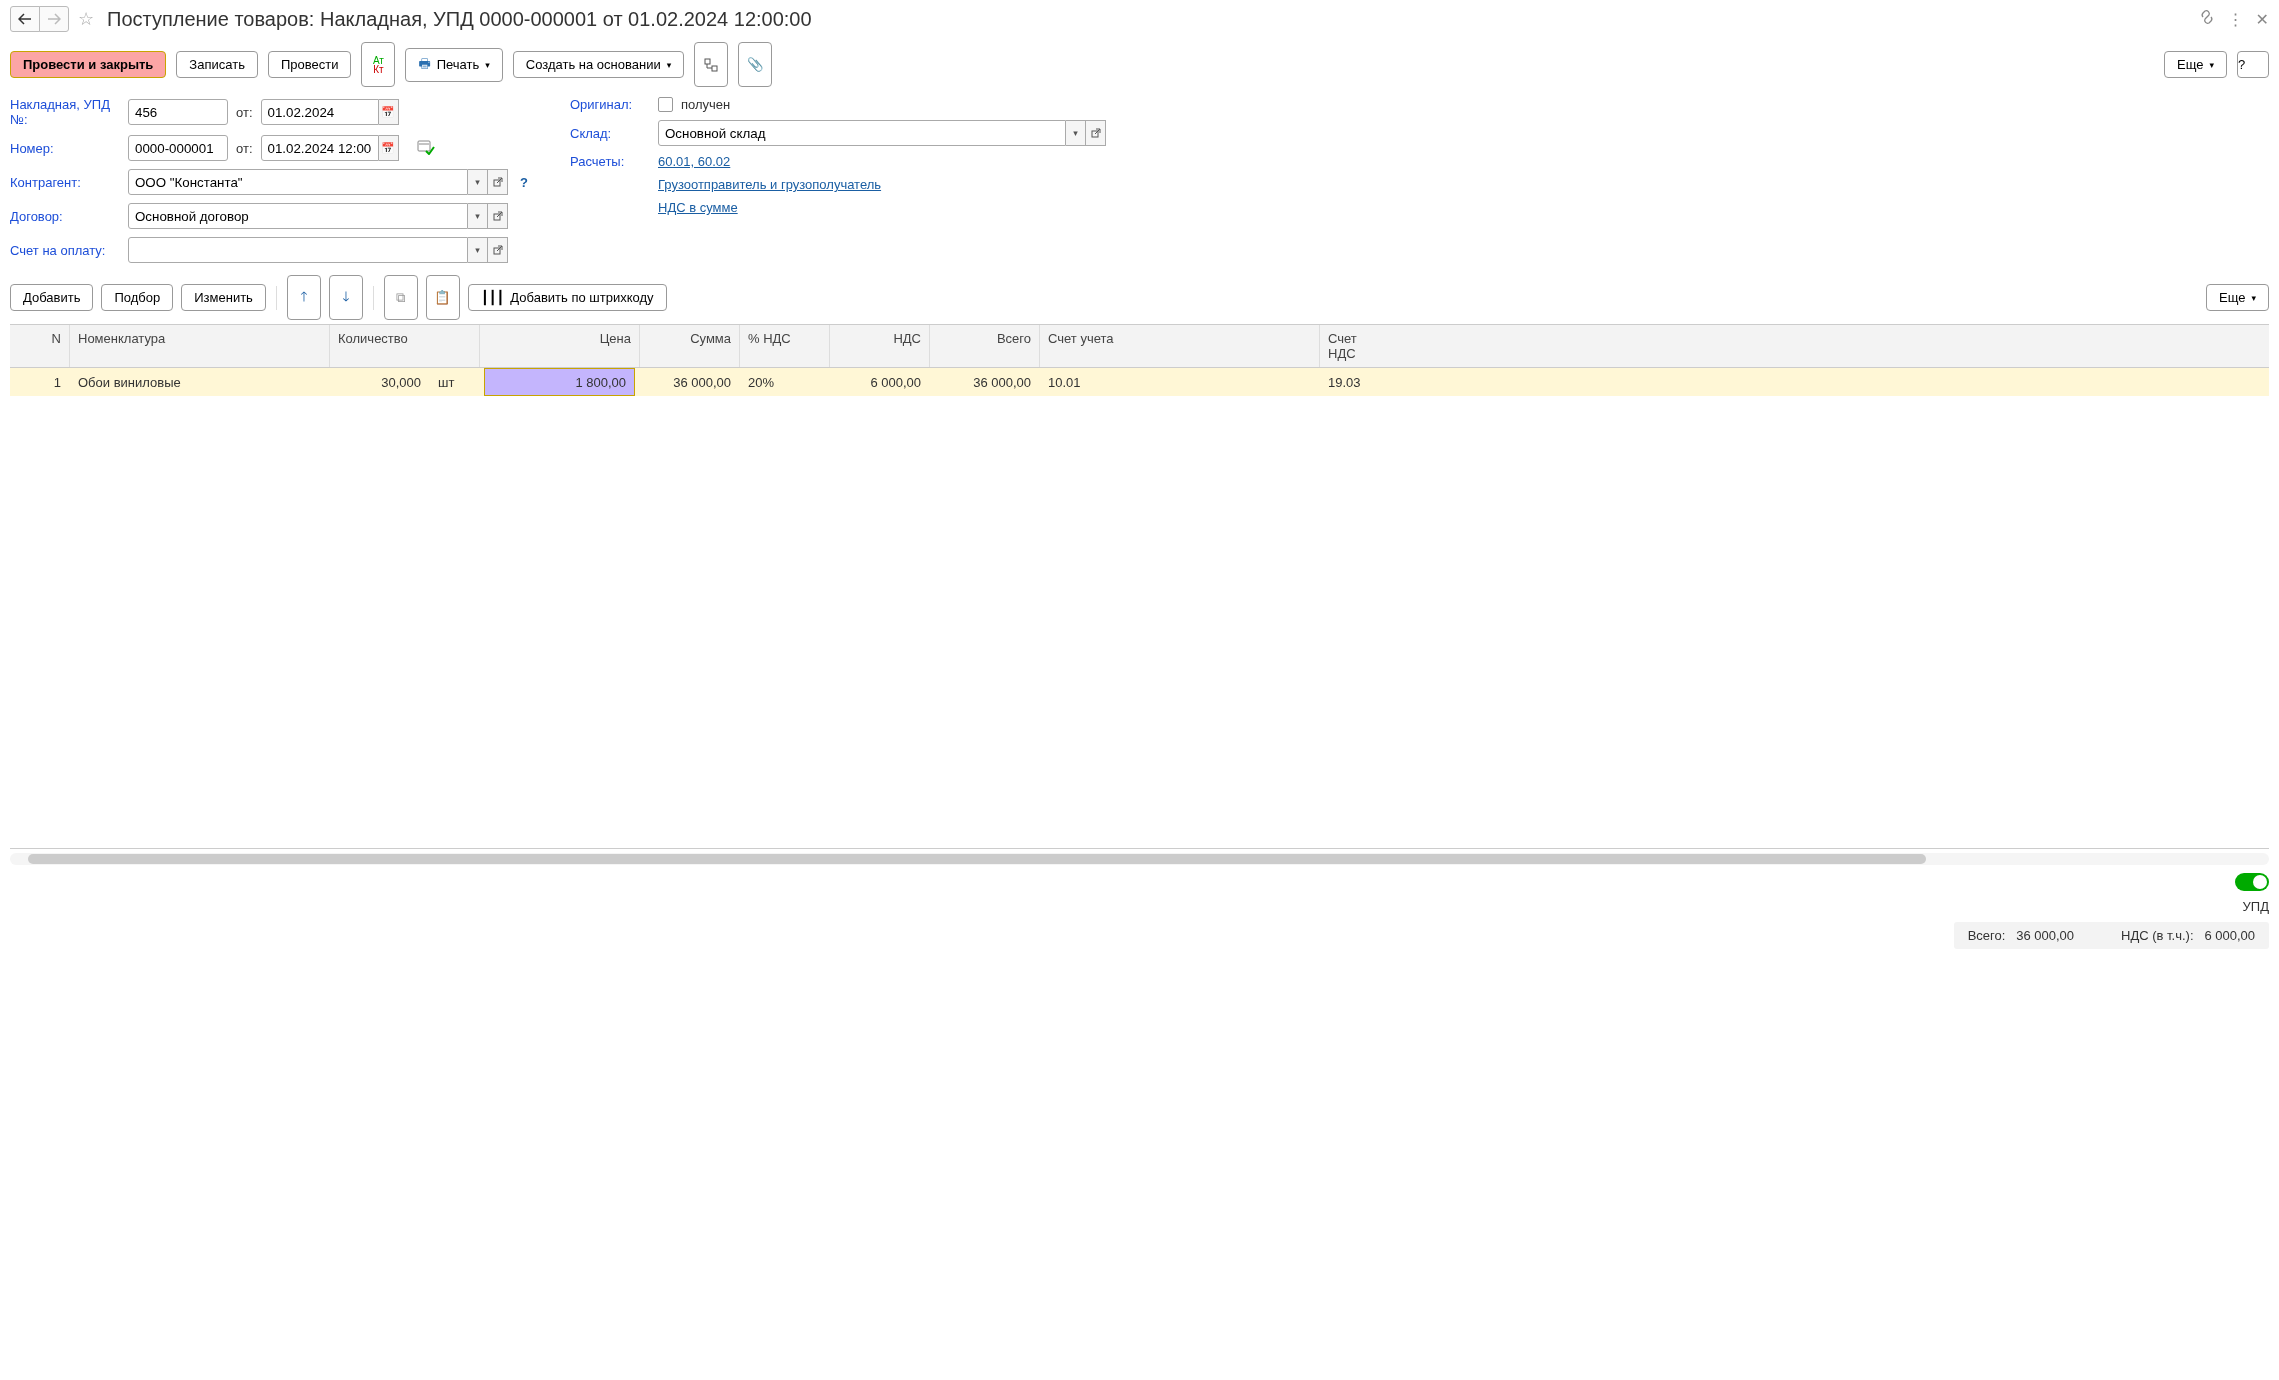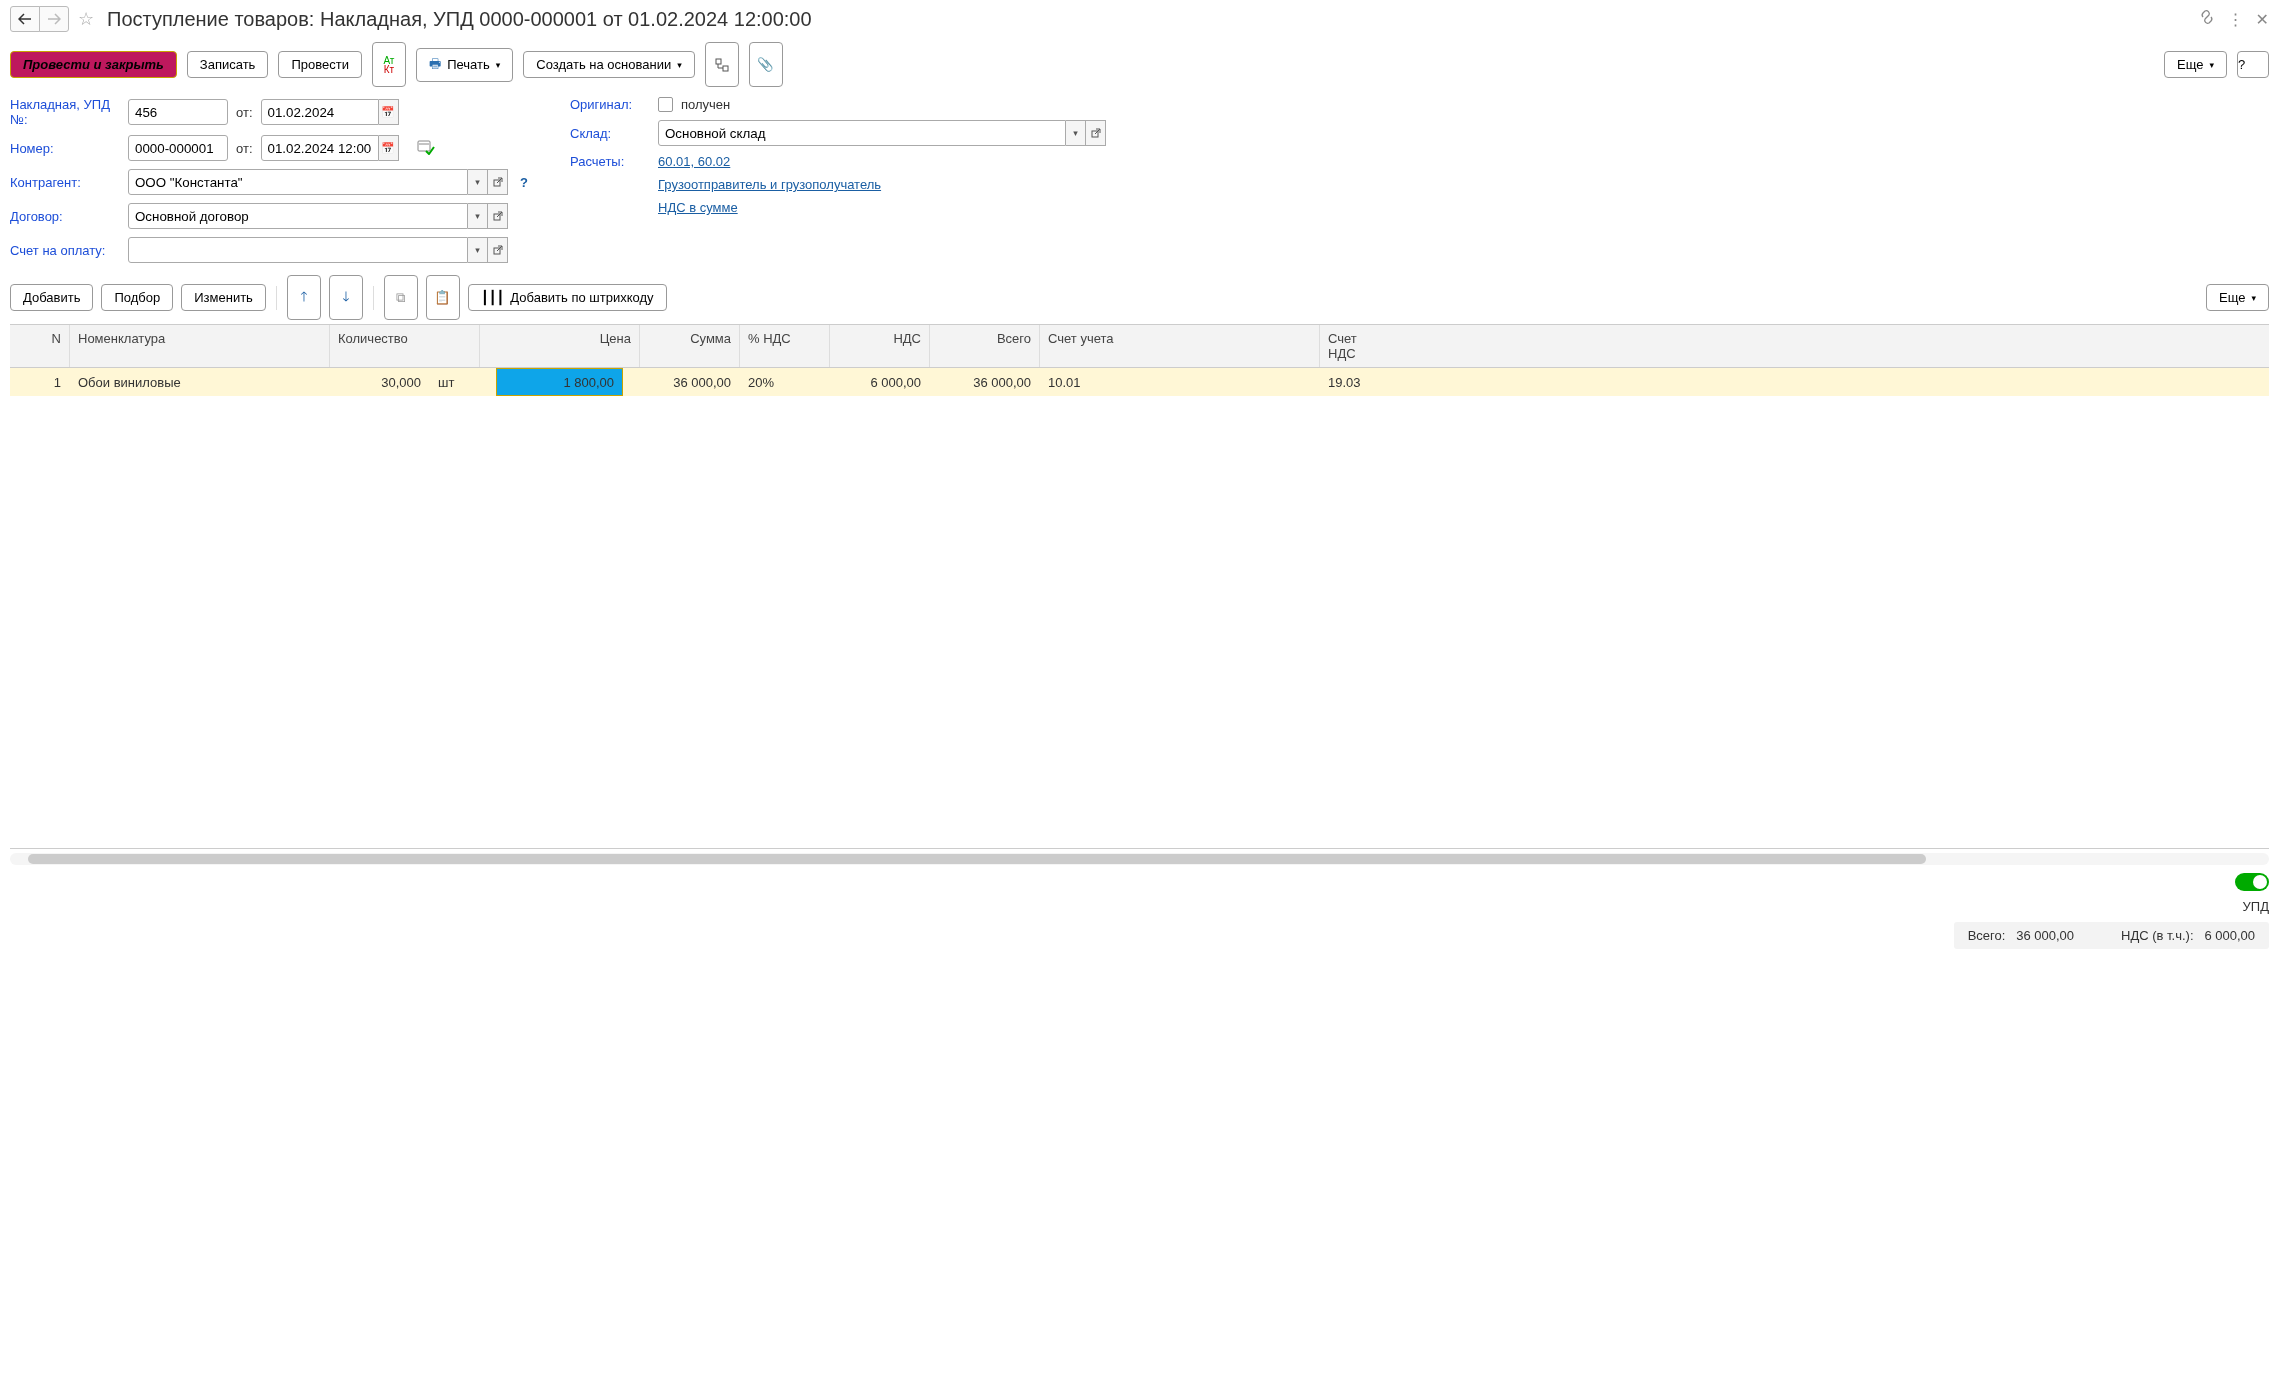--- a/index.html
+++ b/index.html
@@ -13,21 +13,21 @@
   .nav-btn:first-child { border-radius: 3px 0 0 3px; }
   .nav-btn:last-child { border-radius: 0 3px 3px 0; margin-left:-1px; }
   .star-icon { width: 22px; height: 22px; display:flex; align-items:center; justify-content:center; color:#aaa; cursor:pointer; font-size:18px; }
   .page-title { font-size: 20px; margin-left: 4px; }
   .titlebar-right { margin-left: auto; display:flex; gap:12px; align-items:center; }
   .title-icon { color:#888; cursor:pointer; font-size:16px; }
 
   
   .toolbar { display:flex; align-items:center; padding: 4px 10px 10px 10px; gap: 10px; }
   .btn { border: 1px solid #999; background: #fff; padding: 5px 12px; border-radius: 4px; cursor:pointer; font-size:13px; display:inline-flex; align-items:center; gap:6px; }
-  .btn-primary { background: #be185d; border-color:#c8a400; font-weight:bold;font-style:italic; }
+  .btn-primary { background: #fca5a5; border-color:#c8a400; font-weight:bold; }
   .btn-icon { border:1px solid #999; background:#fff; width:34px; height:45px; border-radius:4px; display:inline-flex; align-items:center; justify-content:center; cursor:pointer; }
   .spacer-fl { flex:1; }
 
   
   .form-area { padding: 0 10px; }
   .form-row { display:flex; align-items:center; margin-bottom: 8px; gap: 8px; }
   .label { width: 110px; color:#1d4ed8; }
   .input { border:1px solid #aaa; padding: 4px 6px; height:26px; border-radius:3px; background:#fff; }
   .input-w1 { width: 100px; }
   .input-w3 { width: 340px; }
@@ -58,21 +58,21 @@
   .cell-nom { width:260px; }
   .cell-qty { width:100px; text-align:right; }
   .cell-unit { width:50px; }
   .cell-price { width:160px; text-align:right; }
   .cell-sum { width:100px; text-align:right; }
   .cell-vat { width:90px; }
   .cell-nds { width:100px; text-align:right; }
   .cell-total { width:110px; text-align:right; }
   .cell-acct { width:280px; }
   .cell-ndsacct { width:72px; }
-  .price-active { background:#0ea5e9; border:1px solid #c8a400; margin:-1px 16px; height:28px; display:flex; align-items:center; justify-content:flex-end; padding-right:8px; }
+  .price-active { background:#c4b5fd; border:1px solid #c8a400; margin:-1px 4px; height:28px; display:flex; align-items:center; justify-content:flex-end; padding-right:8px; }
 
   .grid-body { height: 480px; overflow:auto; }
   .grid-body::-webkit-scrollbar { height:12px; width:12px; }
   .grid-body::-webkit-scrollbar-thumb { background:#ccc; border-radius:6px; }
   .grid-body::-webkit-scrollbar-track { background:#f5f5f5; }
 
   
   .toggle-row { display:flex; align-items:flex-end; padding:6px 10px; gap:8px;flex-direction:column; }
   .toggle { width:34px; height:18px; border-radius:9px; background:#0a0; position:relative; cursor:pointer; }
   .toggle-knob { width:14px; height:14px; border-radius:50%; background:#fff; position:absolute; right:2px; top:2px; }

